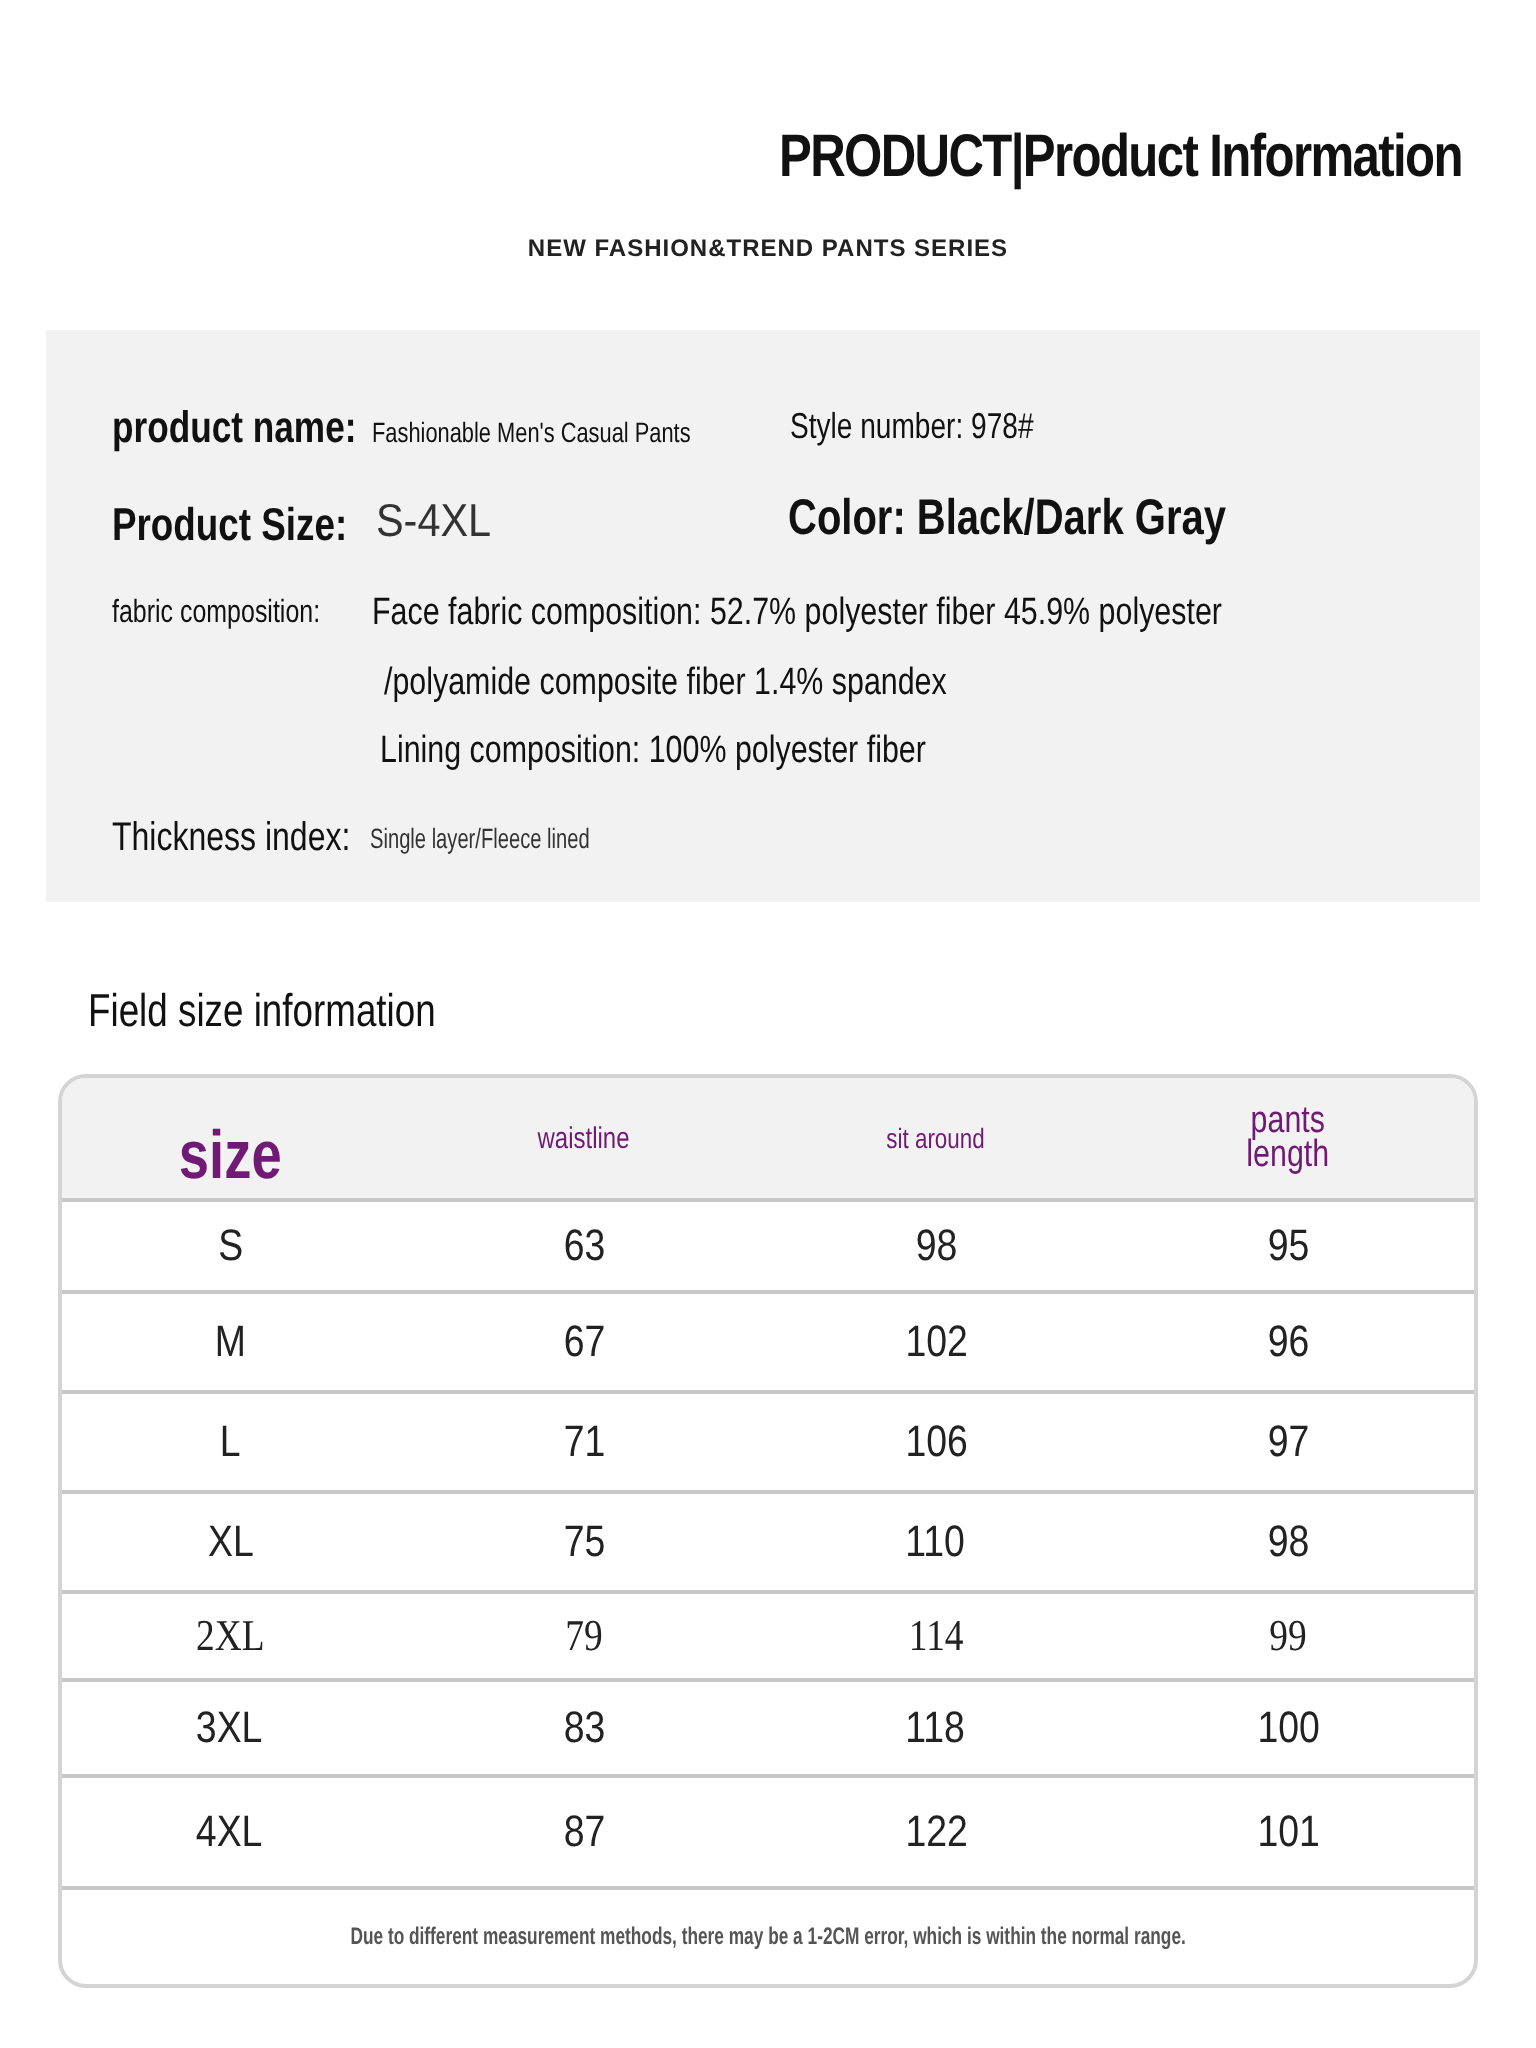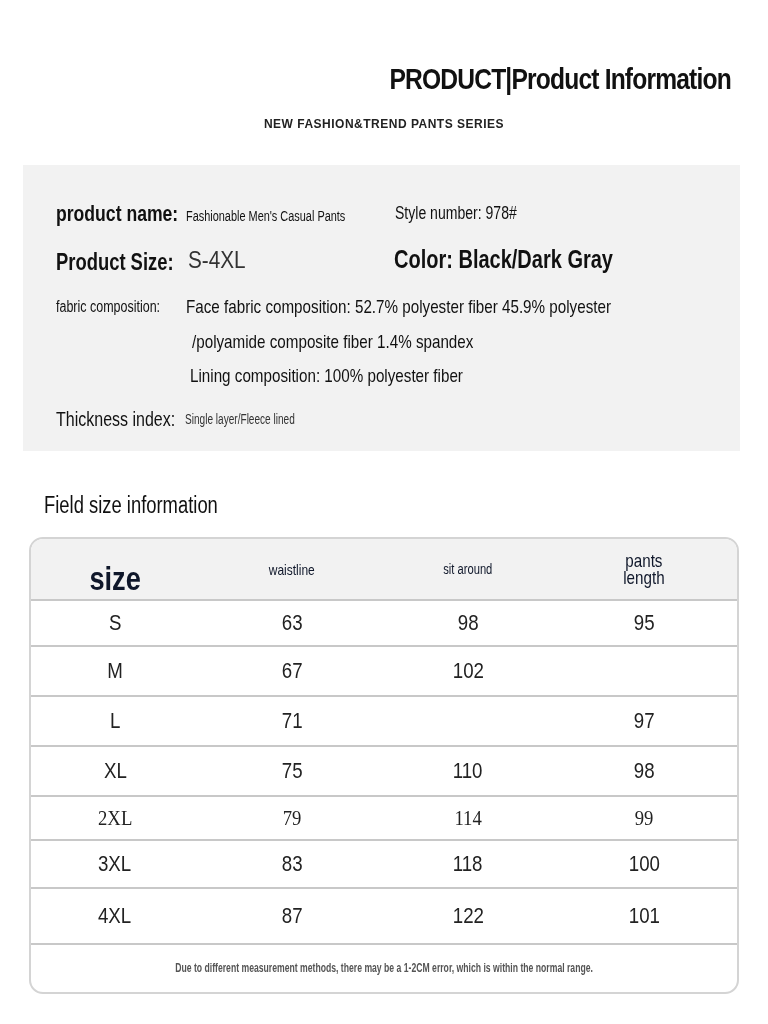--- a/index.html
+++ b/index.html
@@ -18,21 +18,21 @@
     .table-card { position: absolute; top: 537px; left: 29px; width: 710px; height: 457px;
                   border: 2px solid #d4d4d4; border-radius: 14px; background: #fff; overflow: hidden;
                   box-sizing: border-box; }
     .thead { position: absolute; top: 0; left: 0; width: 100%; height: 62px; background: #f2f2f2;
              border-bottom: 2px solid #c8c8c8; box-sizing: border-box; }
     .row { position: absolute; left: 0; width: 100%; border-bottom: 2px solid #c8c8c8; box-sizing: border-box; }
     .cell { position: absolute; top: 0; height: 100%; display: flex; align-items: center; justify-content: center;
             font-size: 22px; color: #222; }
     .cell span { display: inline-block; transform: scaleX(0.85); }
     .hcell { position: absolute; top: 0; height: 100%; display: flex; align-items: center; justify-content: center;
-             text-align: center; color: #0f172a; }
+             text-align: center; color: #701a75; }
     .hcell span { display: inline-block; transform: scaleX(0.8); }
     .c0 { left: 0; width: 168px; }
     .c1 { left: 168px; width: 186px; }
     .c2 { left: 354px; width: 166px; }
     .c3 { left: 520px; width: 186px; }
     .note { position: absolute; bottom: 0; left: 0; width: 100%; height: 48px; display: flex; align-items: center;
             justify-content: center; font-size: 12px; color: #555; font-weight: bold; }
     .note span { display: inline-block; transform: scaleX(0.72); white-space: nowrap; }
   </style>
 </head>
@@ -93,27 +93,33 @@
   <div class="row" style="top:108px;height:50px;">
     <div class="cell c0">
         <span>M</span>
       </div>
     <div class="cell c1">
         <span>67</span>
       </div>
     <div class="cell c2">
         <span>102</span>
       </div>
+    <div class="cell c3">
+        <span>96</span>
+      </div>
   </div>
   <div class="row" style="top:158px;height:50px;">
     <div class="cell c0">
         <span>L</span>
       </div>
     <div class="cell c1">
         <span>71</span>
+      </div>
+    <div class="cell c2">
+        <span>106</span>
       </div>
     <div class="cell c3">
         <span>97</span>
       </div>
   </div>
   <div class="row" style="top:208px;height:50px;">
     <div class="cell c0">
         <span>XL</span>
       </div>
     <div class="cell c1">

